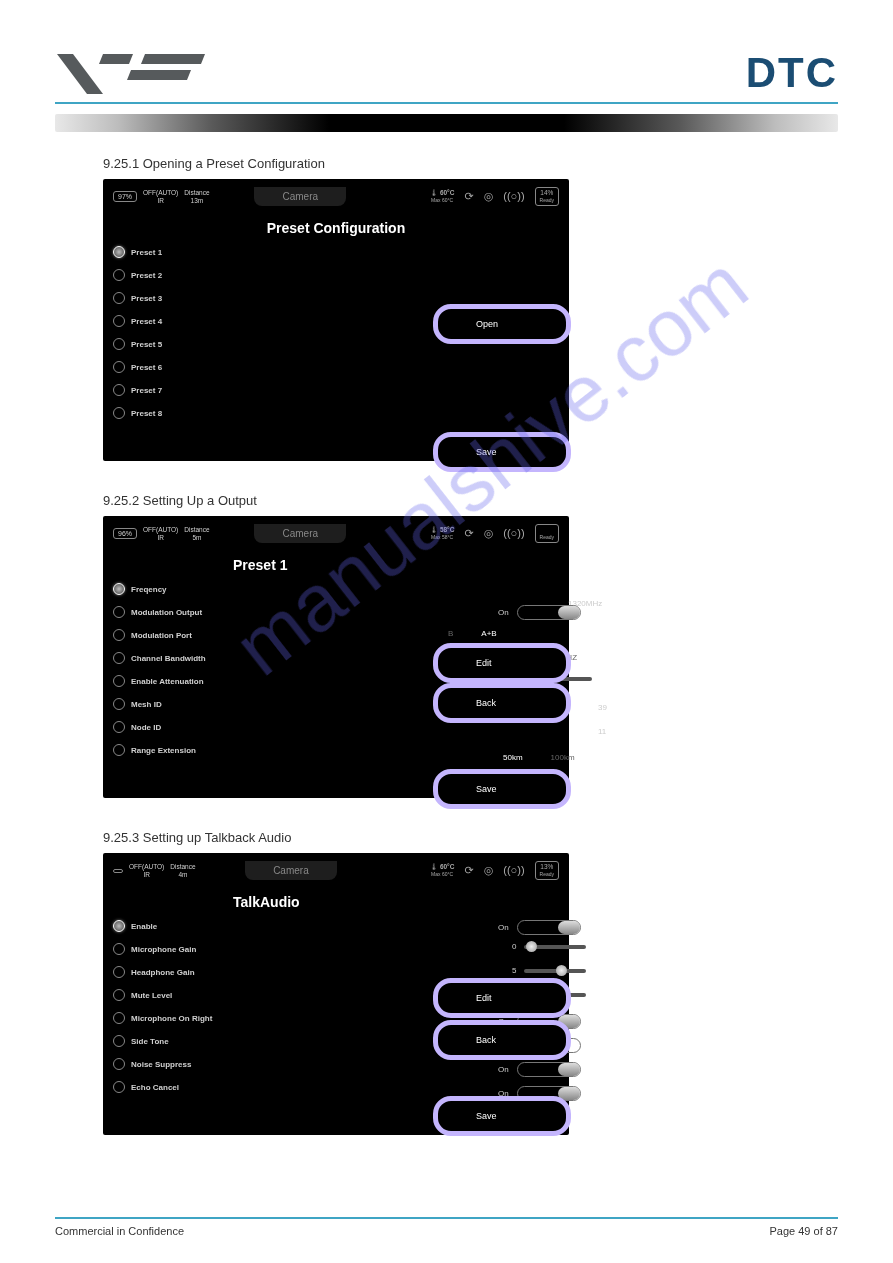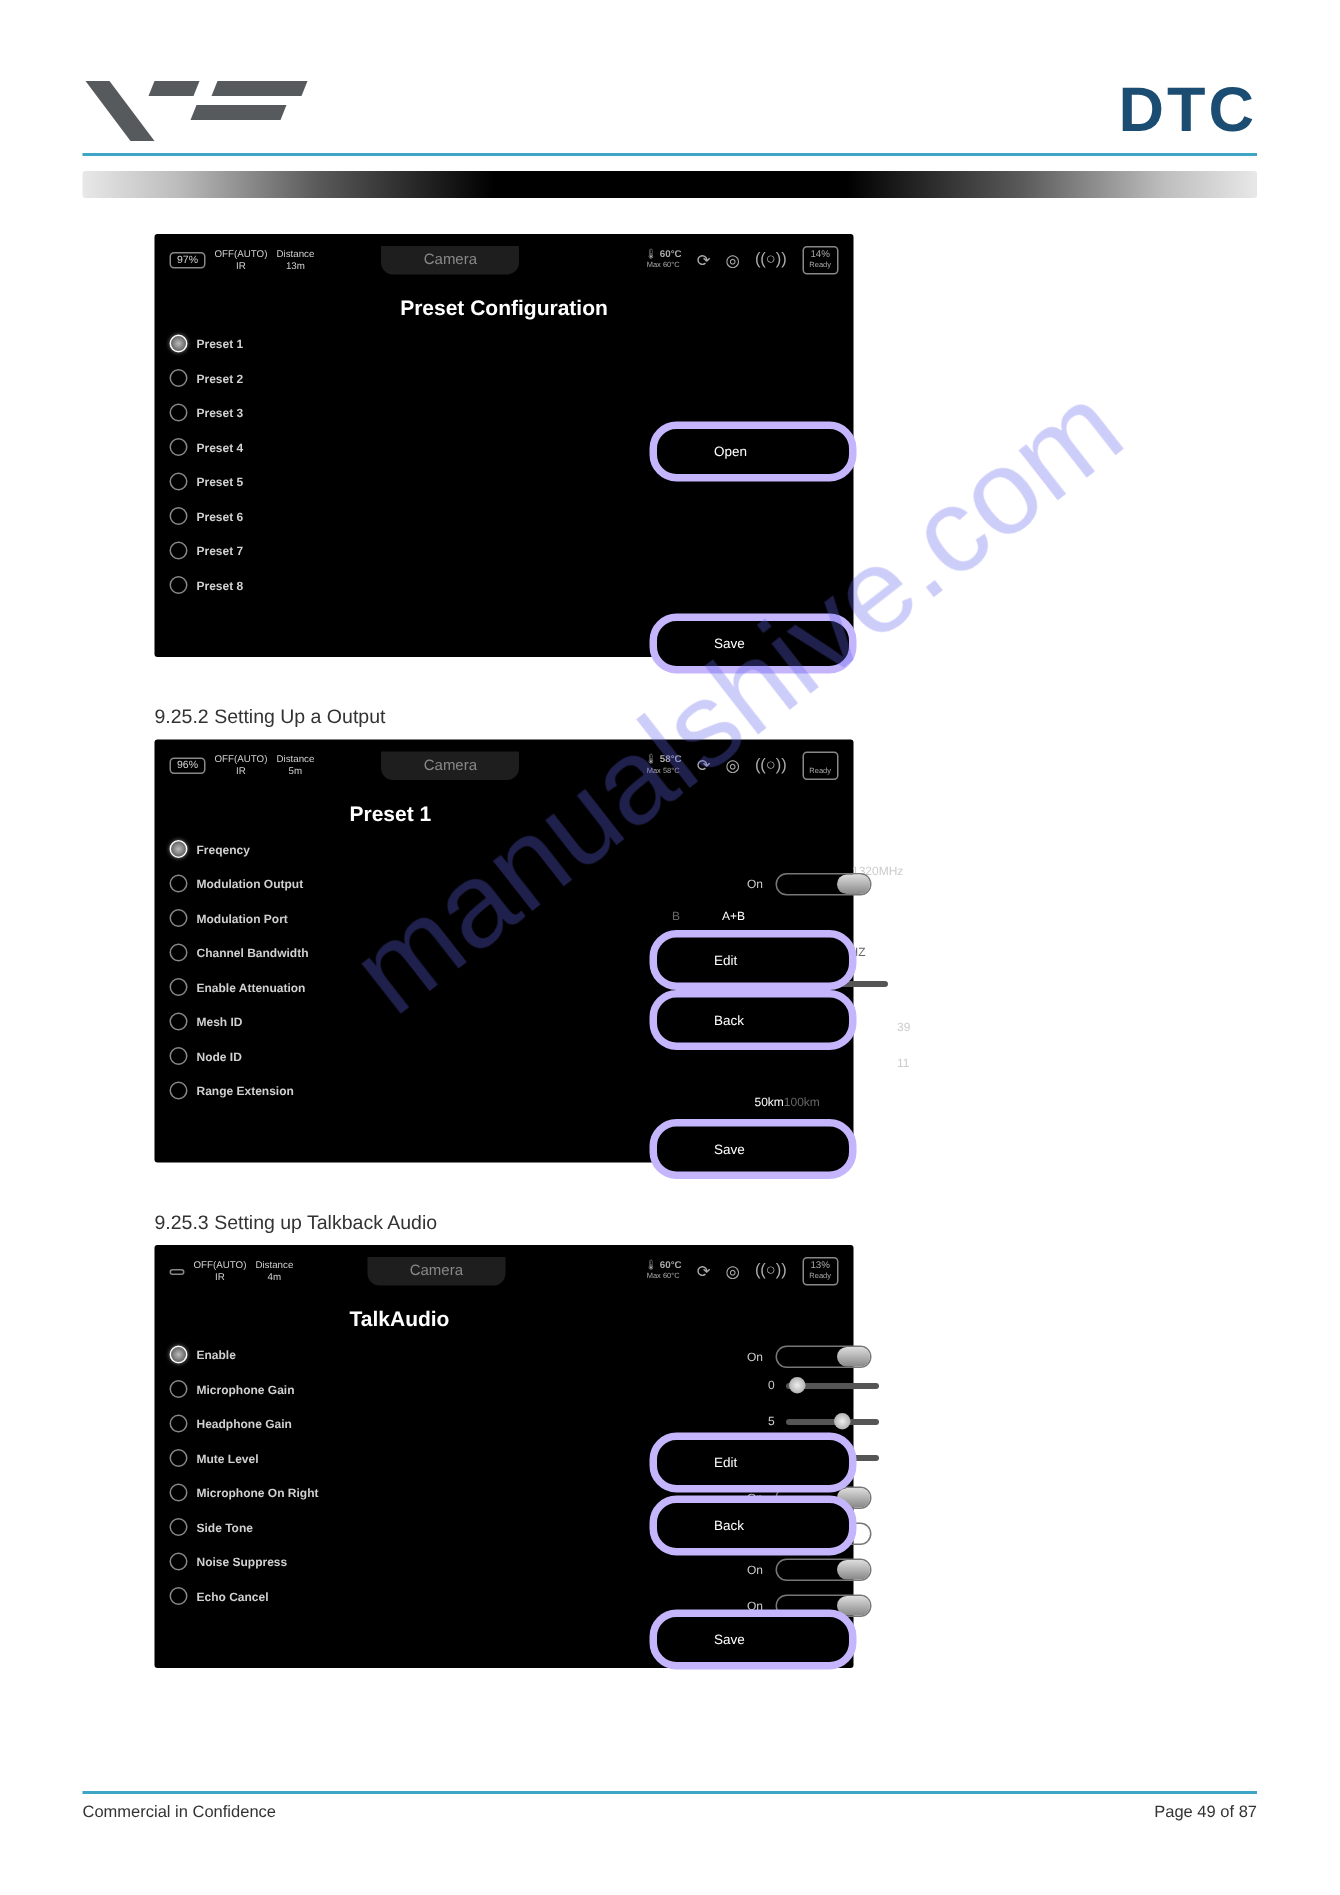--- a/index.html
+++ b/index.html
@@ -46,20 +46,21 @@
           <path d="M90 6 L150 6 L146 16 L86 16 Z"></path>
           <path d="M76 22 L136 22 L132 32 L72 32 Z"></path>
         </g>
       </svg>
   <div class="dtc">DTC</div>
 </div>
 <div class="rule"></div>
 <div class="grad"></div>
 
 <div id="content">
+      <div class="sec-title">9.25.1 Opening a Preset Configuration</div>
       <div class="screenshot">
         <div class="top">
     <span class="badge">97%</span>
     <span class="stat">OFF(AUTO)<br>IR</span>
     <span class="stat">Distance<br>13m</span>
     <span class="tab">Camera</span>
     <span class="icons">
       <span class="stat">🌡 <b>60°C</b><br><span style="font-size:5px">Max 60°C</span></span>
       <span>⟳</span>
       <span>◎</span>
@@ -177,21 +178,21 @@
               <span style="color:#666">3.0MHZ</span>
             </span>
             <span class="val" style="left:230px;top:94px;display:flex;gap:18px;align-items:flex-start">
               <span>0dB</span>
               <span class="slider">
                 <span class="sdot" style="left:2px"></span>
               </span>
             </span>
             <span class="val" style="left:330px;top:120px">39</span>
             <span class="val" style="left:330px;top:144px">11</span>
-            <span class="val" style="left:235px;top:170px;display:flex;">
+            <span class="val" style="left:235px;top:170px;display:flex;gap:28px">
               <span style="color:#fff">50km</span>
               <span style="color:#666">100km</span>
             </span>
             <div class="btn" style="top:60px">Edit</div>
             <div class="btn" style="top:100px">Back</div>
             <div class="btn" style="top:186px">Save</div>
           </div>
         </div>
       </div>
       <div class="sec-title">9.25.3 Setting up Talkback Audio</div>

